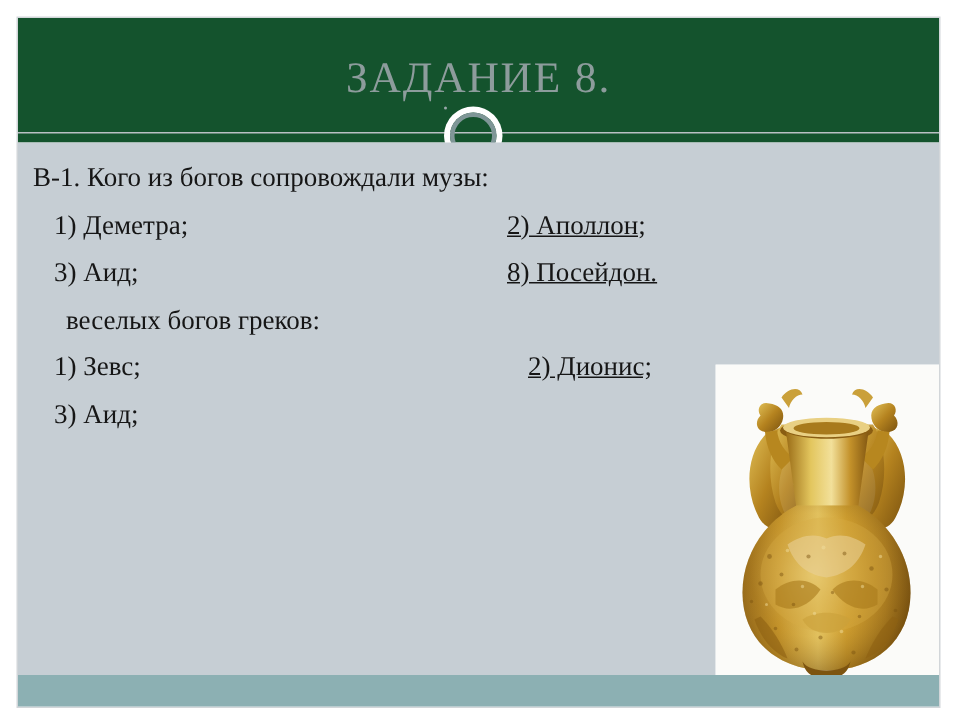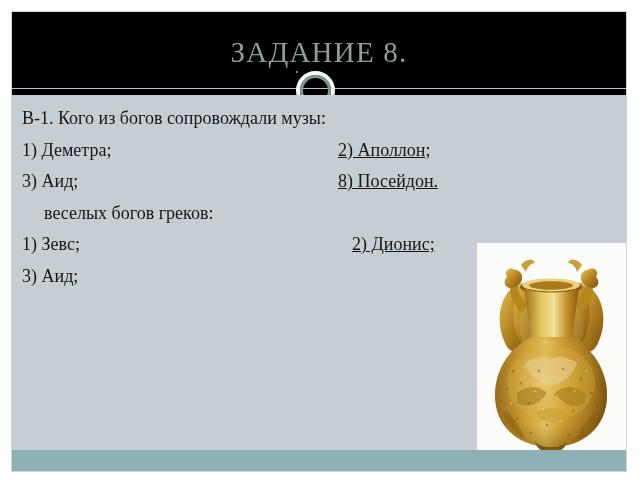--- a/index.html
+++ b/index.html
@@ -33,21 +33,21 @@
     background: #ffffff;
   }
 
   
   #title-band {
     position: absolute;
     left: 12px;
     top: 12px;
     width: 614px;
     height: 83px;
-    background: #000000;
+    background: #14532d;
   }
 
   #page-title {
     position: absolute;
     left: 0;
     top: 24px;
     width: 614px;
     text-align: center;
     font-size: 29px;
     letter-spacing: 1.2px;
@@ -125,21 +125,21 @@
   }
   .q-line.indent {
     padding-left: 22px;
   }
   .opt-row {
     position: relative;
     height: 31.5px;
   }
   .opt-left {
     position: absolute;
-    left: 0;
+    left: 14px;
     top: 0;
     white-space: nowrap;
     text-align: center;
   }
   .opt-right {
     position: absolute;
     left: 316px;
     top: 0;
     white-space: nowrap;
     text-decoration: underline;

